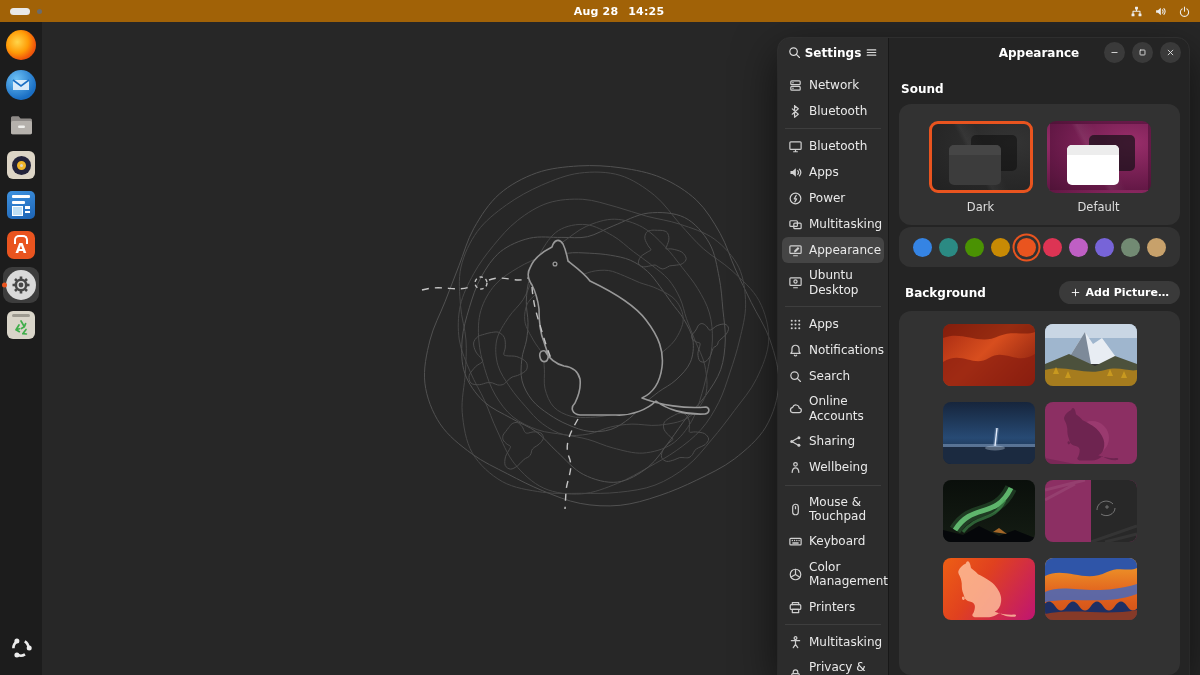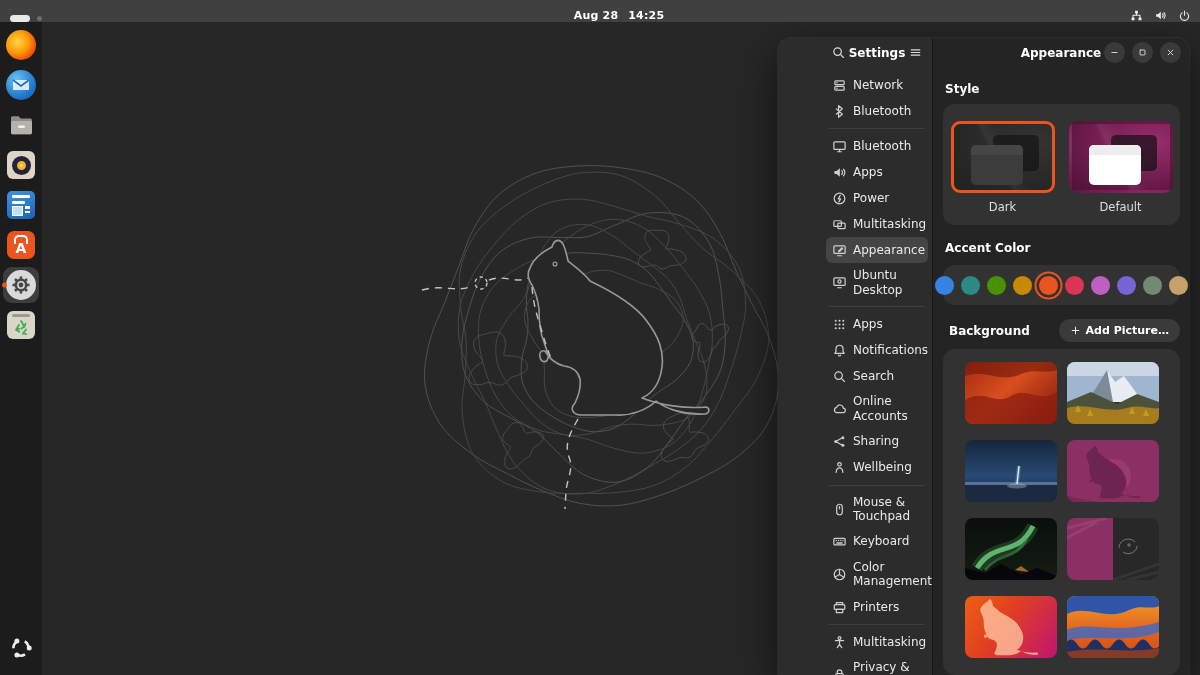--- a/index.html
+++ b/index.html
@@ -1,20 +1,20 @@
 <!DOCTYPE html>
 <html><head>
 <meta charset="utf-8">
 <style>
   html,body{margin:0;padding:0;background:#111;}
   #screen{position:relative;width:1200px;height:675px;overflow:hidden;background:#272727;
           font-family:"DejaVu Sans","Liberation Sans",sans-serif;-webkit-font-smoothing:antialiased;}
   
-  #topbar{position:absolute;left:0;top:0;right:0;height:22px;background:#404040;display:flex;
-          align-items:flex-end;color:#fff;z-index:40;padding-left:38px;}
+  #topbar{position:absolute;left:0;top:0;right:0;height:22px;background:#a16207;display:flex;
+          align-items:center;color:#fff;z-index:40;padding-left:38px;}
   .ws{position:absolute;left:10px;display:flex;gap:7px;align-items:center;}
   .ws-pill{width:20px;height:7px;border-radius:4px;background:#e8e8e8;}
   .ws-dot{width:5px;height:5px;border-radius:50%;background:#6b6b6b;}
   .clock{margin:0 auto;font-size:11px;font-weight:700;display:flex;gap:10px;letter-spacing:.2px;}
   .status{position:absolute;right:9px;display:flex;gap:11px;align-items:center;color:#ededed;}
   .status svg{display:block;}
   
   #dock{position:absolute;left:0;top:22px;bottom:0;width:42px;background:#1c1c1c;display:flex;
         flex-direction:column;align-items:center;padding-top:3px;z-index:30;}
   .dock-item{width:42px;height:40px;display:flex;align-items:center;justify-content:center;position:relative;}
@@ -23,21 +23,21 @@
   .dock-item.active .wrap{background:#3d3d3d;border-radius:9px;width:36px;height:36px;display:flex;
         align-items:center;justify-content:center;}
   .dock-spacer{flex:1;}
   .showapps{width:42px;height:42px;display:flex;align-items:center;justify-content:center;margin-bottom:6px;}
   
   #wallart{position:absolute;left:420px;top:157px;pointer-events:none;z-index:1;}
   
   #window{position:absolute;left:778px;top:38px;width:411px;height:637px;display:flex;z-index:20;
           border-radius:12px 12px 0 0;overflow:hidden;box-shadow:0 14px 44px rgba(0,0,0,.6);
           outline:1px solid rgba(255,255,255,.06);}
-  #sidebar{width:110px;background:#2c2c2c;border-right:1px solid #181818;display:flex;flex-direction:column;padding-left:44px;}
+  #sidebar{width:110px;background:#2c2c2c;border-right:1px solid #181818;display:flex;flex-direction:column;}
   .side-header{height:29px;display:flex;align-items:center;justify-content:space-between;padding:0 9px;flex:none;}
   .side-title{font-size:12px;font-weight:700;color:#fff;}
   .hbtn{background:none;border:none;padding:0;display:flex;color:#d9d9d9;cursor:pointer;}
   .nav{flex:1;padding:5px 4px;overflow:hidden;}
   .nav-item{display:flex;gap:6px;align-items:center;padding:5px 2px 5px 6px;border-radius:6px;color:#e9e9e9;
         font-size:12px;line-height:1.22;min-height:16px;cursor:pointer;}
   .nav-item .nicon{flex:none;display:flex;color:#cfcfcf;}
   .nav-item.selected{background:#454545;}
   .nav-divider{height:1px;background:#3e3e3e;margin:4px 3px;}
   
@@ -479,21 +479,21 @@
             </button>
           <button class="wbtn" id="btnClose">
               <svg width="11" height="11" viewBox="0 0 16 16" fill="none" stroke="currentColor" stroke-width="1.3" stroke-linecap="round" stroke-linejoin="round">
                 <path d="M4.6 4.6l6.8 6.8M11.4 4.6l-6.8 6.8"></path>
               </svg>
             </button>
         </div>
       </div>
 
       <div class="content">
-        <div class="section-h">Style</div>
+        <div class="section-h">Sound</div>
         <div class="card style-card" id="styleCard">
             <div class="style-opt">
               <div class="tile selected" style="background: radial-gradient(150% 130% at 82% 28%, rgb(52, 52, 52) 0%, rgb(38, 38, 38) 55%, rgb(29, 29, 29) 100%);">
                 <div style="position:absolute;inset:0;background:linear-gradient(62deg,transparent 42%,rgba(255,255,255,.05) 46%,transparent 58%)"></div>
                 <div class="w-back" style="right:13px;top:11px;width:46px;height:36px;background:rgba(12,12,12,.55)"></div>
                 <div class="w-front" style="left:17px;top:21px;width:52px;height:40px;background:#3c3c3c"></div>
                 <div style="position:absolute;left:17px;top:21px;width:52px;height:10px;border-radius:5px 5px 0 0;background:#464646"></div>
               </div>
               <div class="tile-label">Dark</div>
             </div>
@@ -501,21 +501,20 @@
               <div class="tile" style="background: radial-gradient(150% 130% at 82% 28%, rgb(154, 46, 107) 0%, rgb(100, 24, 70) 55%, rgb(60, 14, 41) 100%);">
                 <div style="position:absolute;inset:0;background:linear-gradient(62deg,transparent 42%,rgba(255,255,255,.07) 46%,transparent 58%)"></div>
                 <div class="w-back" style="right:13px;top:11px;width:46px;height:36px;background:rgba(22,16,24,.72)"></div>
                 <div class="w-front" style="left:17px;top:21px;width:52px;height:40px;background:#fff"><span style="content:''"></span></div>
                 <div style="position:absolute;left:17px;top:21px;width:52px;height:10px;border-radius:5px 5px 0 0;background:#ededed"></div>
               </div>
               <div class="tile-label">Default</div>
             </div>
           </div>
 
-        <div class="section-h" style="margin-top:16px">Accent Color</div>
         <div class="card accent-card" id="accentCard">
             <div class="swatch" style="background: rgb(53, 132, 228);"></div>
             <div class="swatch" style="background: rgb(43, 138, 131);"></div>
             <div class="swatch" style="background: rgb(74, 146, 3);"></div>
             <div class="swatch" style="background: rgb(200, 138, 4);"></div>
             <div class="swatch selected" style="background: rgb(233, 84, 31);"></div>
             <div class="swatch" style="background: rgb(221, 52, 84);"></div>
             <div class="swatch" style="background: rgb(191, 95, 196);"></div>
             <div class="swatch" style="background: rgb(119, 100, 216);"></div>
             <div class="swatch" style="background: rgb(114, 138, 115);"></div>

